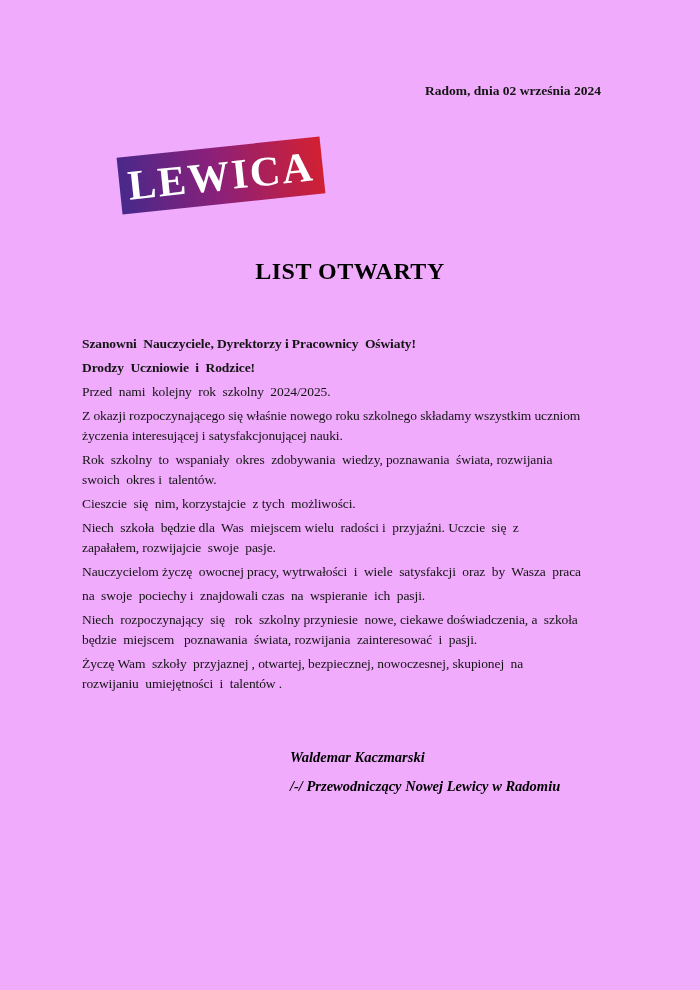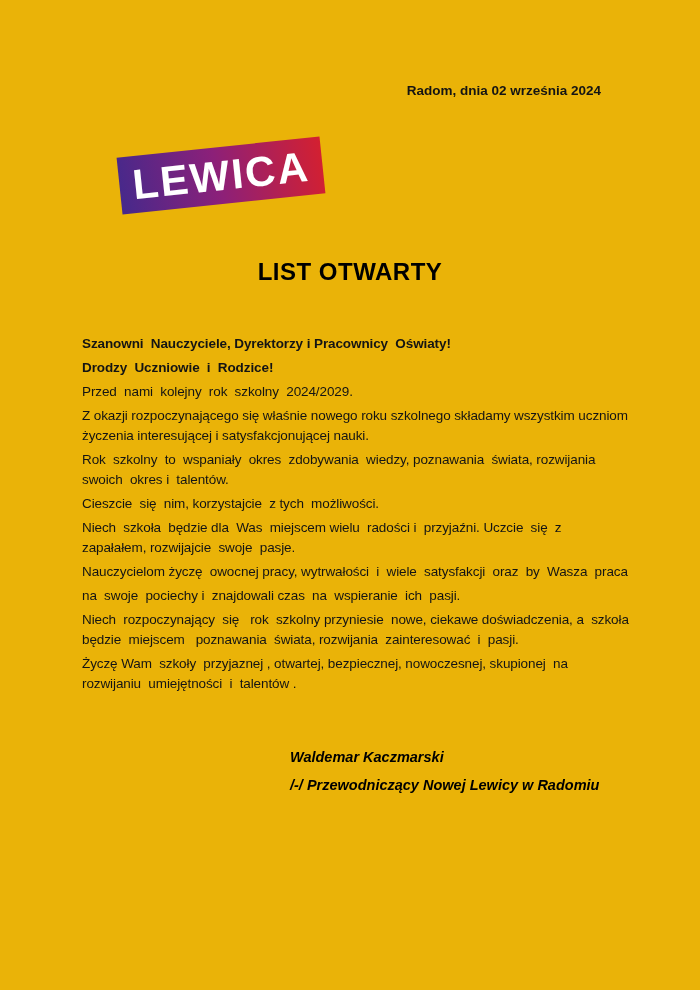--- a/index.html
+++ b/index.html
@@ -1,22 +1,22 @@
 <!DOCTYPE html>
 <html><head>
 <meta charset="utf-8">
 <style>
   html, body { margin: 0; padding: 0; background: #ffffff; }
   .page {
     position: relative;
     width: 700px;
     height: 990px;
-    background: #eab308;
+    background: #f0abfc;
     overflow: hidden;
-    font-family: Liberation Sans, sans-serif;
+    font-family: Liberation Serif, serif;
     color: #141414;
   }
   .date-line {
     position: absolute;
     top: 83px;
     right: 99px;
     font-size: 13.5px;
     font-weight: bold;
     white-space: pre;
   }
@@ -95,21 +95,21 @@
 
     <p class="para bold">
       <span class="ln">Szanowni  Nauczyciele, Dyrektorzy i Pracownicy  Oświaty!</span>
     </p>
 
     <p class="para bold">
       <span class="ln">Drodzy  Uczniowie  i  Rodzice!</span>
     </p>
 
     <p class="para">
-      <span class="ln">Przed  nami  kolejny  rok  szkolny  2024/2029.</span>
+      <span class="ln">Przed  nami  kolejny  rok  szkolny  2024/2025.</span>
     </p>
 
     <p class="para">
       <span class="ln">Z okazji rozpoczynającego się właśnie nowego roku szkolnego składamy wszystkim uczniom</span>
       <span class="ln">życzenia interesującej i satysfakcjonującej nauki.</span>
     </p>
 
     <p class="para">
       <span class="ln">Rok  szkolny  to  wspaniały  okres  zdobywania  wiedzy, poznawania  świata, rozwijania</span>
       <span class="ln">swoich  okres i  talentów.</span>

